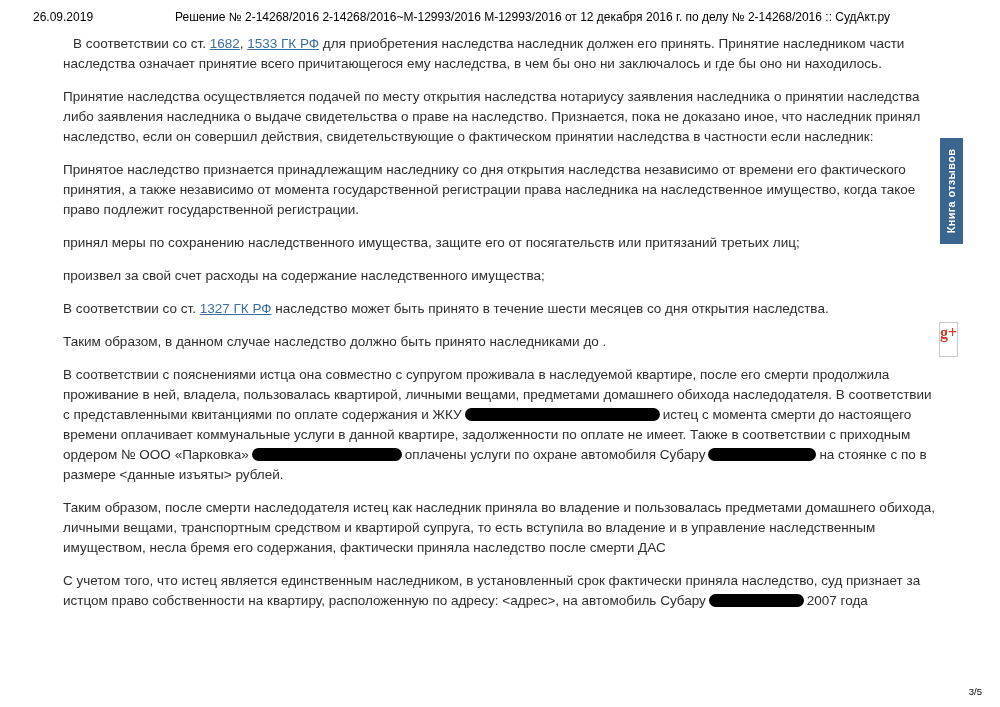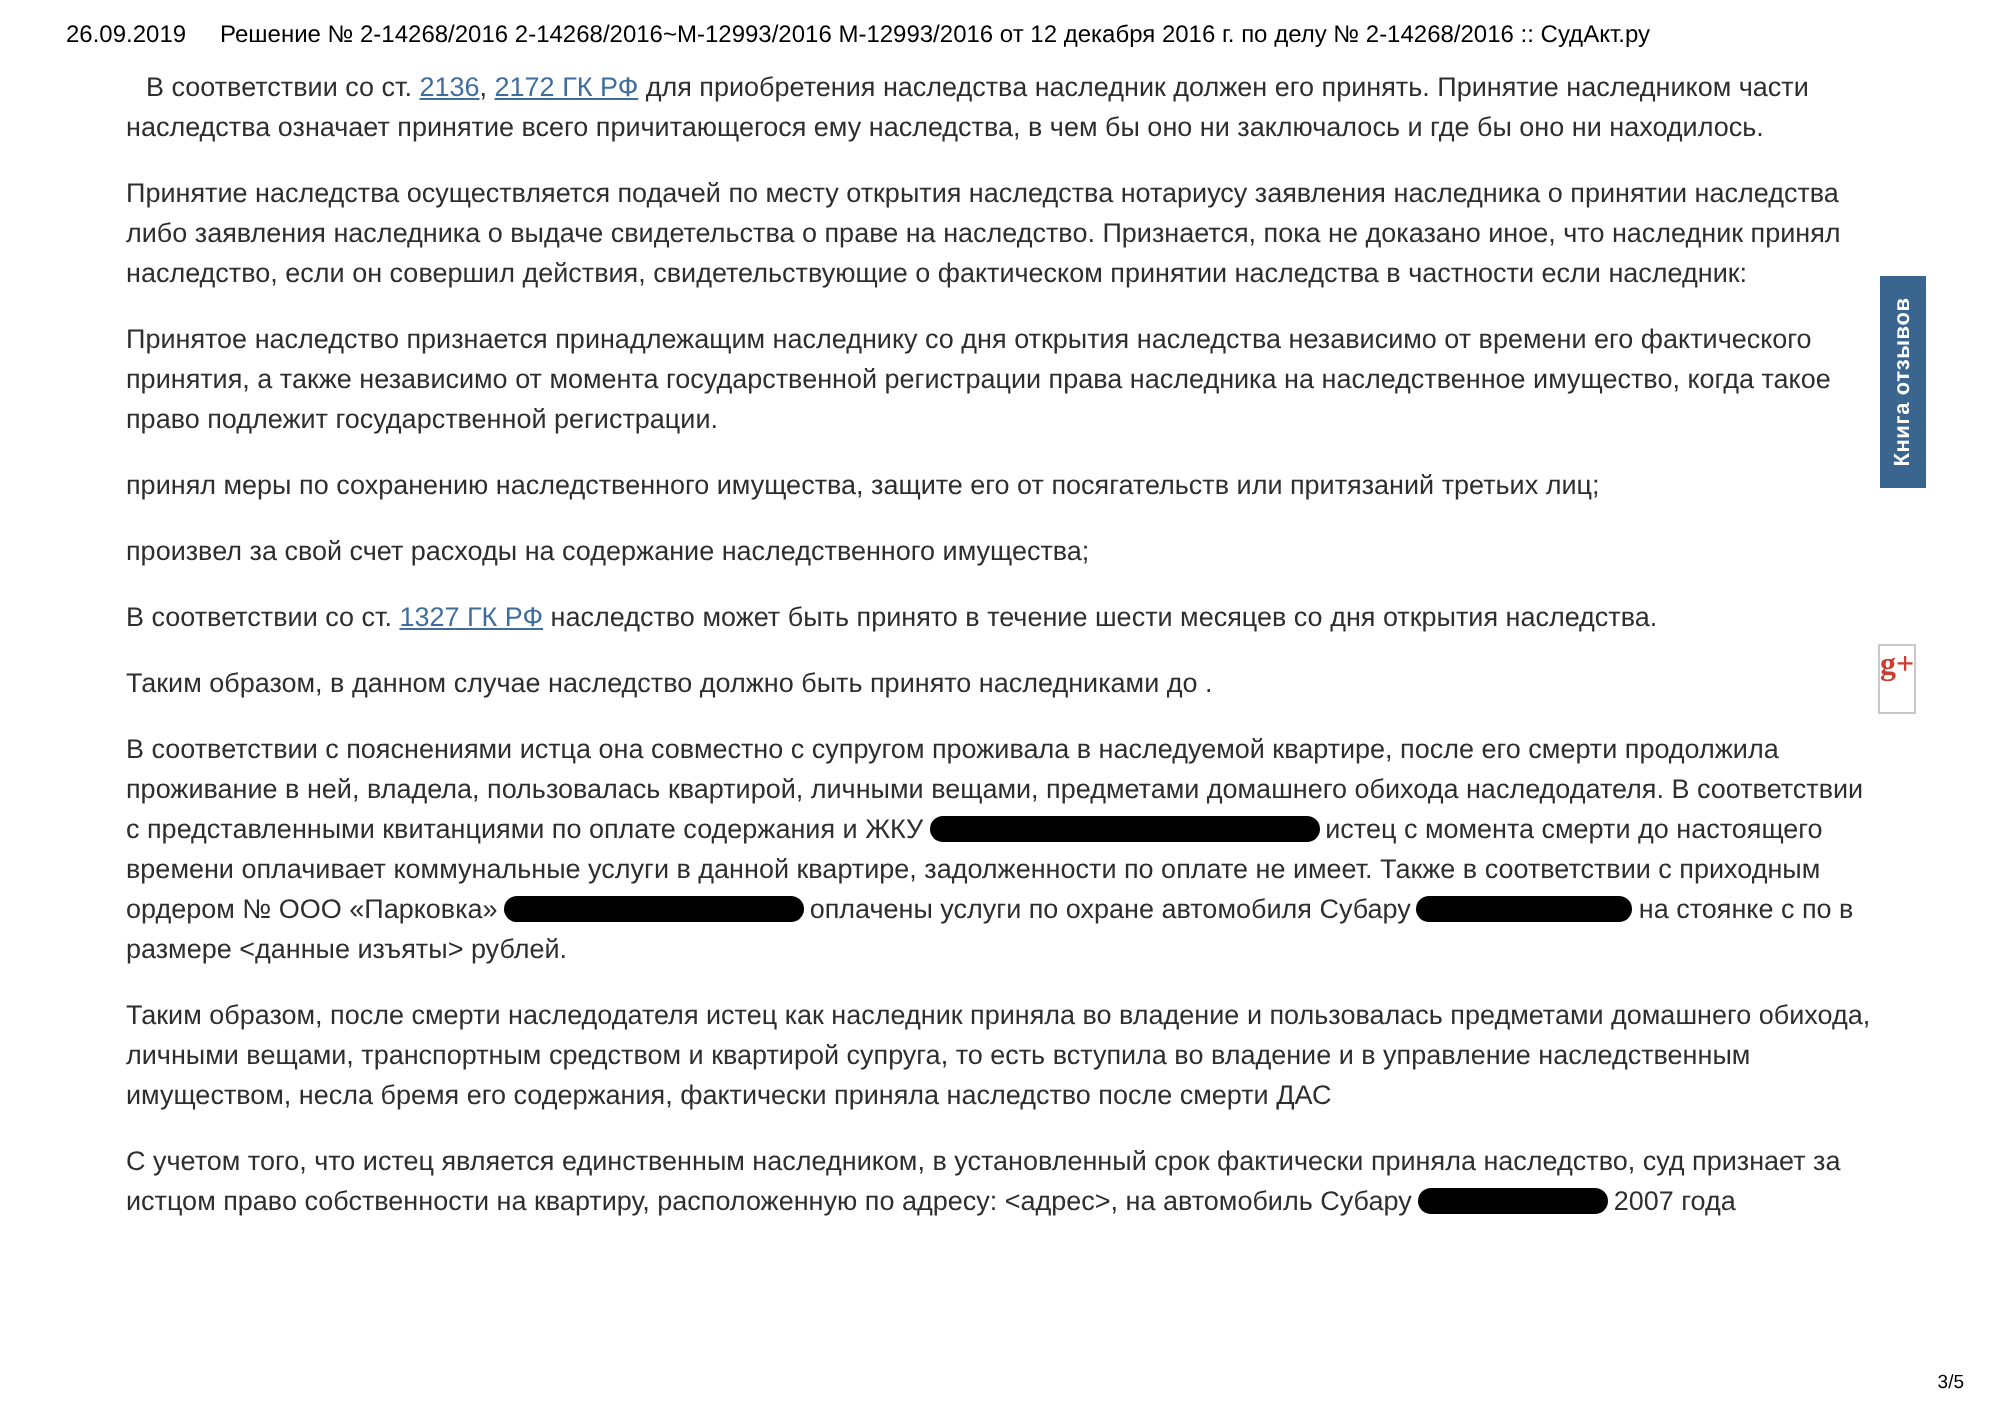--- a/index.html
+++ b/index.html
@@ -16,21 +16,21 @@
   .print-header {
     position: absolute;
     top: 10px;
     left: 0;
     right: 0;
     height: 14px;
     font-size: 12px;
     color: #000000;
   }
   .print-date { position: absolute; left: 33px; top: 0; }
-  .print-title { text-align: left; margin: 0 110px; white-space: nowrap; }
+  .print-title { text-align: right; margin: 0 110px; white-space: nowrap; }
 
   
   .content {
     position: absolute;
     top: 34px;
     left: 63px;
     width: 874px;
   }
   .content p {
     margin: 0 0 13px 0;
@@ -114,21 +114,21 @@
 <body>
 
 <div class="page">
 
   <div class="print-header">
     <span class="print-date">26.09.2019</span>
     <div class="print-title">Решение № 2-14268/2016 2-14268/2016~М-12993/2016 М-12993/2016 от 12 декабря 2016 г. по делу № 2-14268/2016 :: СудАкт.ру</div>
   </div>
 
   <div class="content">
-      <p class="indent">В соответствии со ст. <a>2136</a>, <a>2172 ГК РФ</a> для приобретения наследства наследник должен его принять. Принятие наследником части наследства означает принятие всего причитающегося ему наследства, в чем бы оно ни заключалось и где бы оно ни находилось.</p>
+      <p class="indent">В соответствии со ст. <a>1682</a>, <a>1533 ГК РФ</a> для приобретения наследства наследник должен его принять. Принятие наследником части наследства означает принятие всего причитающегося ему наследства, в чем бы оно ни заключалось и где бы оно ни находилось.</p>
       <p>Принятие наследства осуществляется подачей по месту открытия наследства нотариусу заявления наследника о принятии наследства либо заявления наследника о выдаче свидетельства о праве на наследство. Признается, пока не доказано иное, что наследник принял наследство, если он совершил действия, свидетельствующие о фактическом принятии наследства в частности если наследник:</p>
       <p>Принятое наследство признается принадлежащим наследнику со дня открытия наследства независимо от времени его фактического принятия, а также независимо от момента государственной регистрации права наследника на наследственное имущество, когда такое право подлежит государственной регистрации.</p>
       <p>принял меры по сохранению наследственного имущества, защите его от посягательств или притязаний третьих лиц;</p>
       <p>произвел за свой счет расходы на содержание наследственного имущества;</p>
       <p>В соответствии со ст. <a>1327 ГК РФ</a> наследство может быть принято в течение шести месяцев со дня открытия наследства.</p>
       <p>Таким образом, в данном случае наследство должно быть принято наследниками до .</p>
       <p>В соответствии с пояснениями истца она совместно с супругом проживала в наследуемой квартире, после его смерти продолжила проживание в ней, владела, пользовалась квартирой, личными вещами, предметами домашнего обихода наследодателя. В соответствии с представленными квитанциями по оплате содержания и ЖКУ<span class="redact" style="width: 195px;"></span>истец с момента смерти до настоящего времени оплачивает коммунальные услуги в данной квартире, задолженности по оплате не имеет. Также в соответствии с приходным ордером № ООО «Парковка»<span class="redact" style="width: 150px;"></span>оплачены услуги по охране автомобиля Субару<span class="redact" style="width: 108px;"></span>на стоянке с по в размере &lt;данные изъяты&gt; рублей.</p>
       <p>Таким образом, после смерти наследодателя истец как наследник приняла во владение и пользовалась предметами домашнего обихода, личными вещами, транспортным средством и квартирой супруга, то есть вступила во владение и в управление наследственным имуществом, несла бремя его содержания, фактически приняла наследство после смерти ДАС</p>
       <p>С учетом того, что истец является единственным наследником, в установленный срок фактически приняла наследство, суд признает за истцом право собственности на квартиру, расположенную по адресу: &lt;адрес&gt;, на автомобиль Субару<span class="redact" style="width: 95px;"></span>2007 года</p>
     </div>

